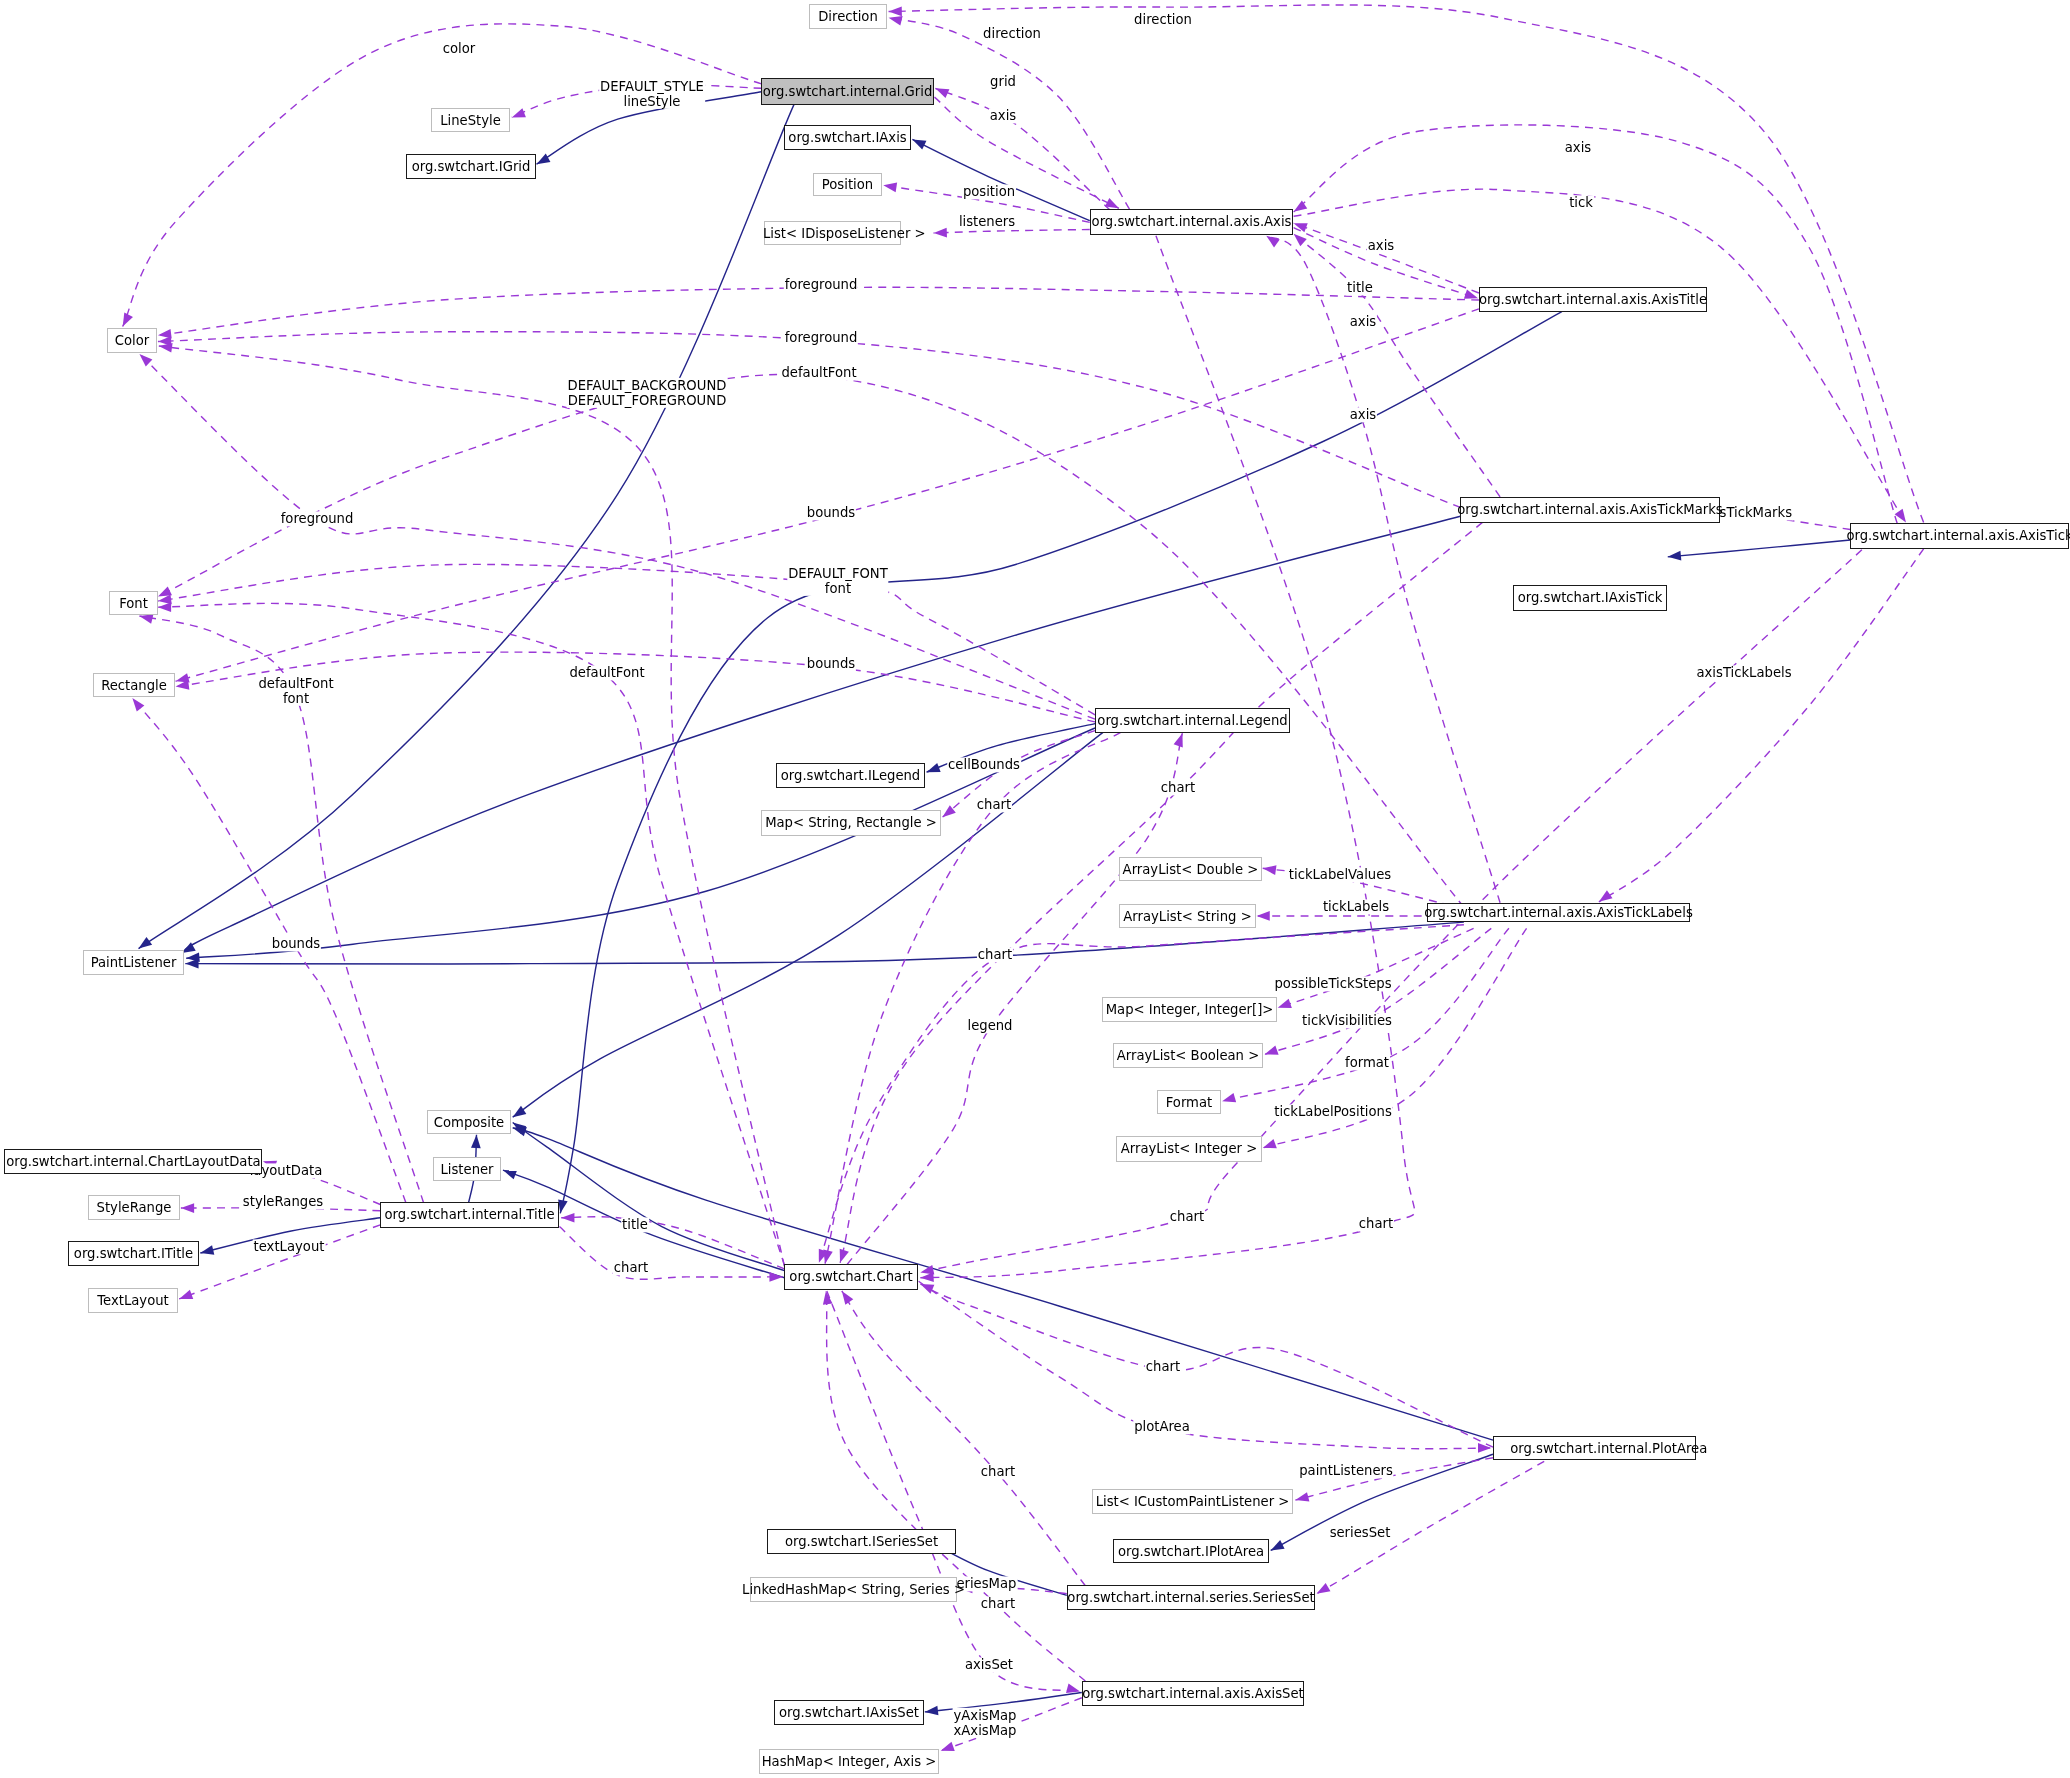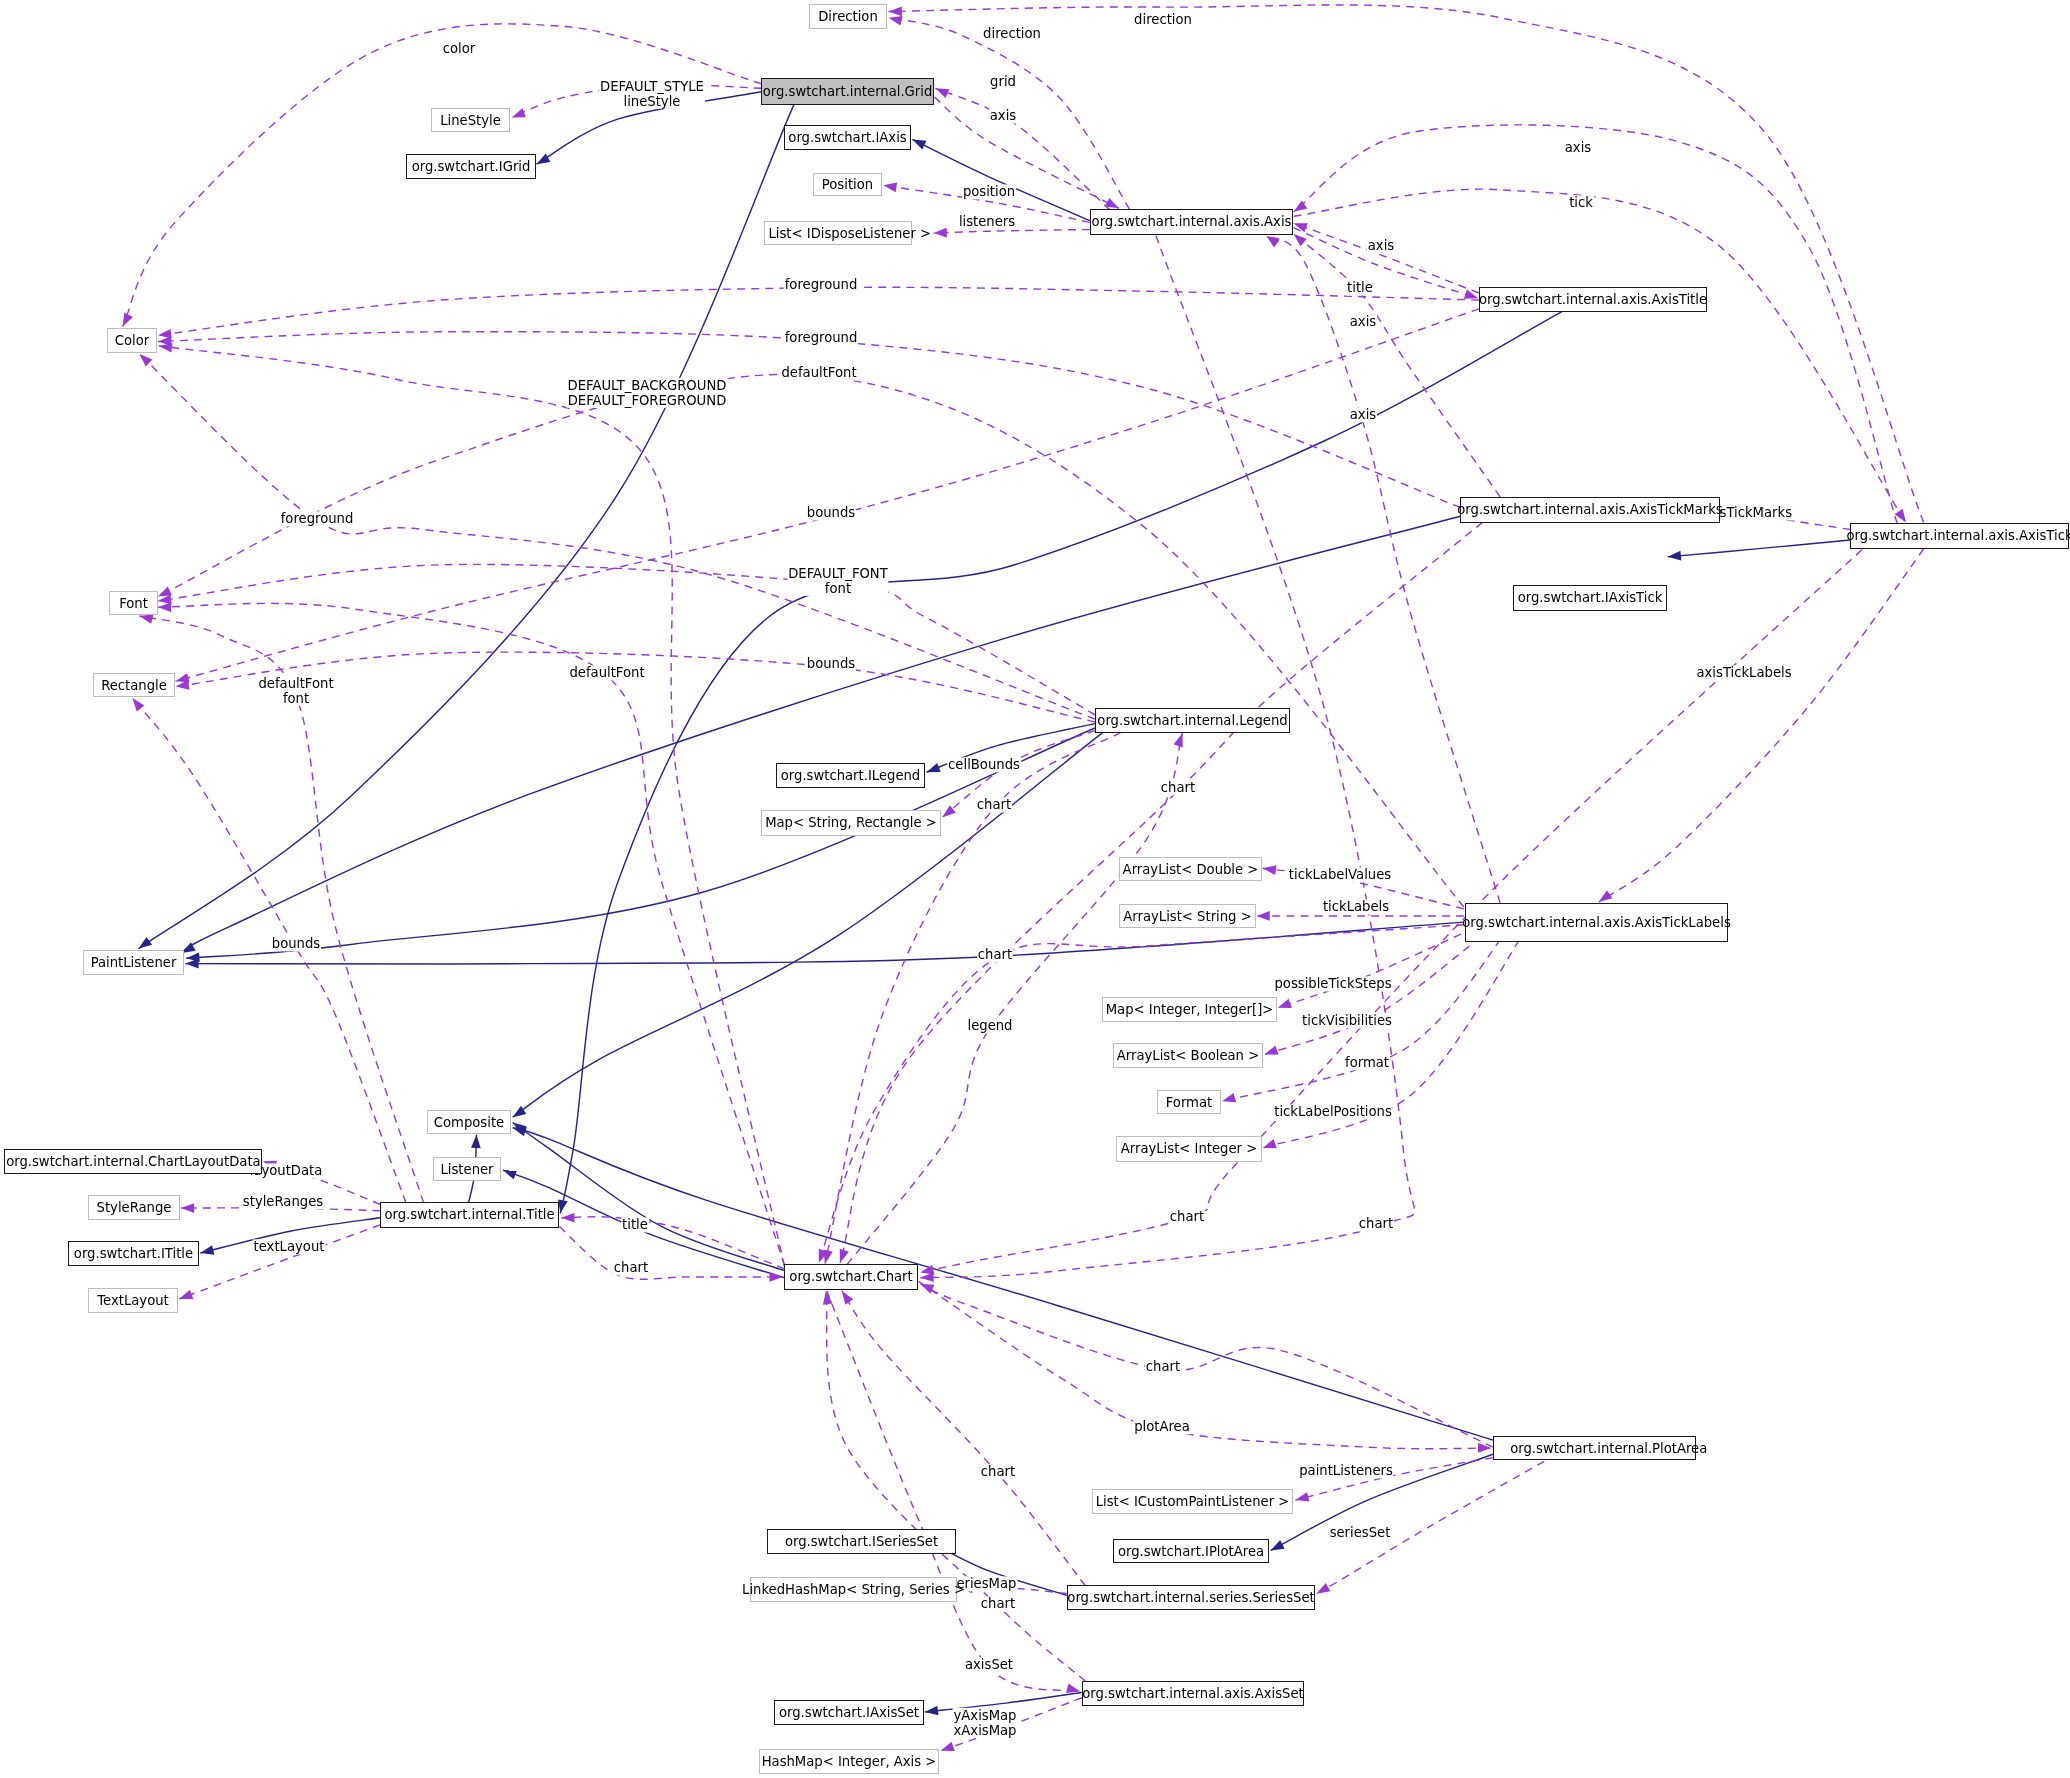--- a/index.html
+++ b/index.html
@@ -224,35 +224,35 @@
     <div class="elabel" style="left: 983px; top: 1584px;">seriesMap</div>
     <div class="elabel" style="left: 989px; top: 1665px;">axisSet</div>
     <div class="elabel" style="left: 985px; top: 1723px;">yAxisMap
 xAxisMap</div>
     <div class="node ext" title="Direction" style="left: 809px; top: 4.4px; width: 78px; height: 25px;">Direction</div>
     <div class="node focus" title="org.swtchart.internal.Grid" style="left: 761px; top: 78px; width: 173px; height: 26.5px;">org.swtchart.internal.Grid</div>
     <div class="node ext" title="LineStyle" style="left: 431px; top: 108px; width: 79px; height: 24px;">LineStyle</div>
     <div class="node cls" title="org.swtchart.IGrid" style="left: 406px; top: 154px; width: 130px; height: 25px;">org.swtchart.IGrid</div>
     <div class="node cls" title="org.swtchart.IAxis" style="left: 784px; top: 125px; width: 127px; height: 25px;">org.swtchart.IAxis</div>
     <div class="node ext" title="Position" style="left: 813px; top: 173px; width: 69px; height: 23px;">Position</div>
-    <div class="node ext" title="List&lt; IDisposeListener &gt;" style="left: 764px; top: 221px; width: 148px; height: 24px; padding-left: 27px;">List&lt; IDisposeListener &gt;</div>
+    <div class="node ext" title="List&lt; IDisposeListener &gt;" style="left: 764px; top: 221px; width: 137px; height: 24px; padding-left: 27px;">List&lt; IDisposeListener &gt;</div>
     <div class="node cls" title="org.swtchart.internal.axis.Axis" style="left: 1090px; top: 209px; width: 203px; height: 25.6px;">org.swtchart.internal.axis.Axis</div>
     <div class="node cls" title="org.swtchart.internal.axis.AxisTitle" style="left: 1479px; top: 287px; width: 228px; height: 25px;">org.swtchart.internal.axis.AxisTitle</div>
     <div class="node ext" title="Color" style="left: 107px; top: 328px; width: 50px; height: 25px;">Color</div>
     <div class="node cls" title="org.swtchart.internal.axis.AxisTickMarks" style="left: 1460px; top: 497px; width: 260px; height: 25.6px;">org.swtchart.internal.axis.AxisTickMarks</div>
     <div class="node cls" title="org.swtchart.IAxisTick" style="left: 1513px; top: 544px; width: 154px; height: 25.6px; margin-top: 41px;">org.swtchart.IAxisTick</div>
     <div class="node cls" title="org.swtchart.internal.axis.AxisTick" style="left: 1850px; top: 523px; width: 219px; height: 25.6px;">org.swtchart.internal.axis.AxisTick</div>
     <div class="node ext" title="Font" style="left: 109px; top: 591px; width: 49px; height: 24px;">Font</div>
     <div class="node ext" title="Rectangle" style="left: 93px; top: 673px; width: 82px; height: 24px;">Rectangle</div>
     <div class="node cls" title="org.swtchart.internal.Legend" style="left: 1095px; top: 708px; width: 195px; height: 25px;">org.swtchart.internal.Legend</div>
     <div class="node cls" title="org.swtchart.ILegend" style="left: 776px; top: 763px; width: 149px; height: 25px;">org.swtchart.ILegend</div>
     <div class="node ext" title="Map&lt; String, Rectangle &gt;" style="left: 761px; top: 810px; width: 180px; height: 25.6px;">Map&lt; String, Rectangle &gt;</div>
     <div class="node ext" title="ArrayList&lt; Double &gt;" style="left: 1119px; top: 857px; width: 143px; height: 24px;">ArrayList&lt; Double &gt;</div>
     <div class="node ext" title="ArrayList&lt; String &gt;" style="left: 1119px; top: 904px; width: 137px; height: 24px;">ArrayList&lt; String &gt;</div>
-    <div class="node cls" title="org.swtchart.internal.axis.AxisTickLabels" style="left: 1465px; top: 903px; width: 263px; height: 39px;">org.swtchart.internal.axis.AxisTickLabels</div>
+    <div class="node cls" title="org.swtchart.internal.axis.AxisTickLabels" style="left: 1427px; top: 903px; width: 263px; height: 19px;">org.swtchart.internal.axis.AxisTickLabels</div>
     <div class="node ext" title="PaintListener" style="left: 83px; top: 950px; width: 101px; height: 25px;">PaintListener</div>
     <div class="node ext" title="Map&lt; Integer, Integer[]&gt;" style="left: 1102px; top: 997px; width: 175px; height: 25px;">Map&lt; Integer, Integer[]&gt;</div>
     <div class="node ext" title="ArrayList&lt; Boolean &gt;" style="left: 1113px; top: 1043px; width: 150px; height: 25px;">ArrayList&lt; Boolean &gt;</div>
     <div class="node ext" title="Format" style="left: 1157px; top: 1090px; width: 64px; height: 24px;">Format</div>
     <div class="node ext" title="ArrayList&lt; Integer &gt;" style="left: 1116px; top: 1136px; width: 146px; height: 25.6px;">ArrayList&lt; Integer &gt;</div>
     <div class="node ext" title="Composite" style="left: 427px; top: 1110px; width: 84px; height: 24px;">Composite</div>
     <div class="node cls" title="org.swtchart.internal.ChartLayoutData" style="left: 4.4px; top: 1149px; width: 258px; height: 25px;">org.swtchart.internal.ChartLayoutData</div>
     <div class="node ext" title="Listener" style="left: 433px; top: 1157px; width: 68px; height: 24px;">Listener</div>
     <div class="node ext" title="StyleRange" style="left: 88px; top: 1195px; width: 92px; height: 25px;">StyleRange</div>
     <div class="node cls" title="org.swtchart.internal.Title" style="left: 380px; top: 1202px; width: 179px; height: 25.6px;">org.swtchart.internal.Title</div>

